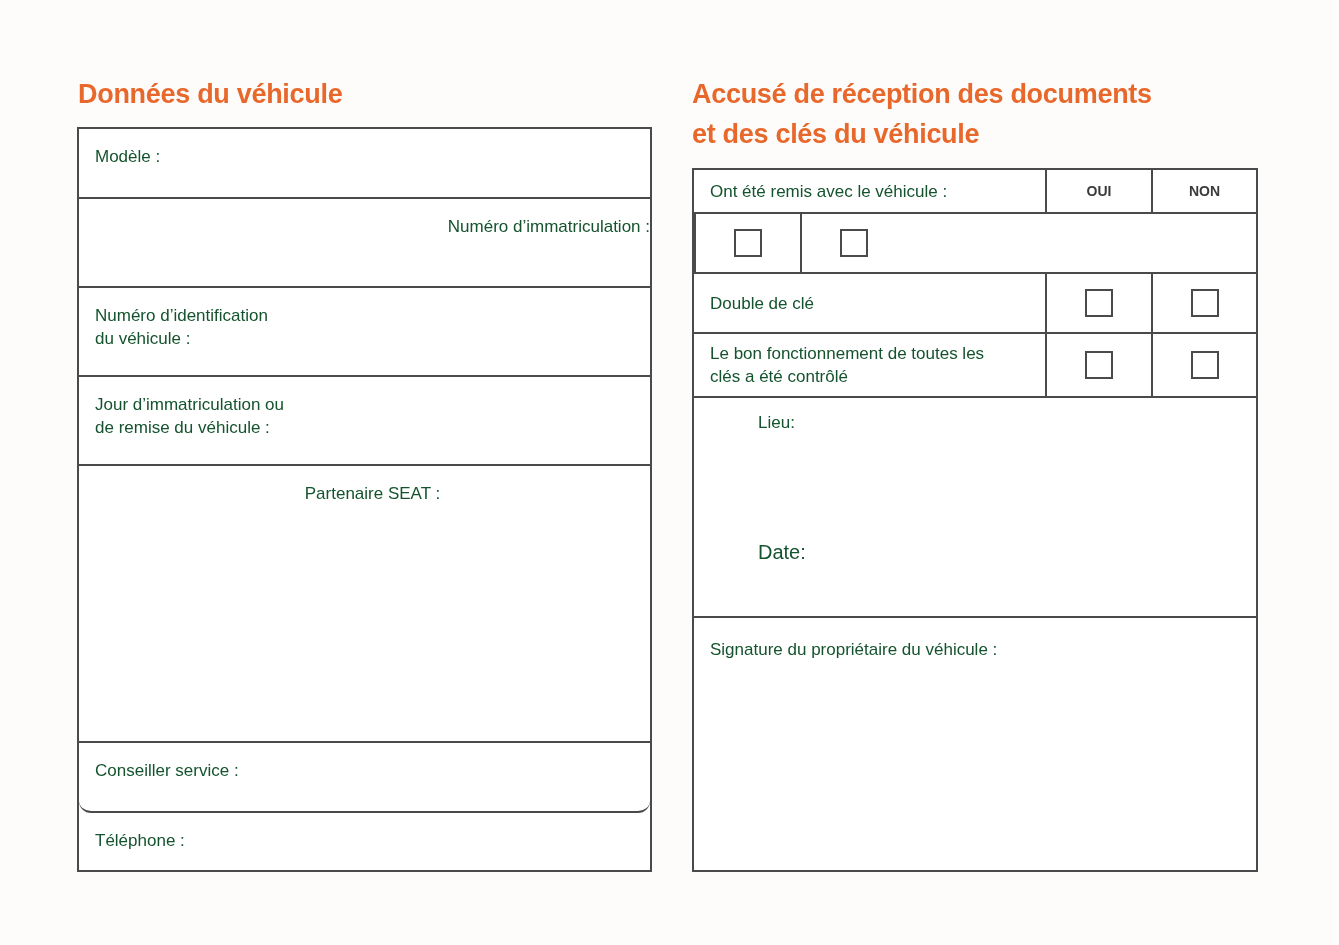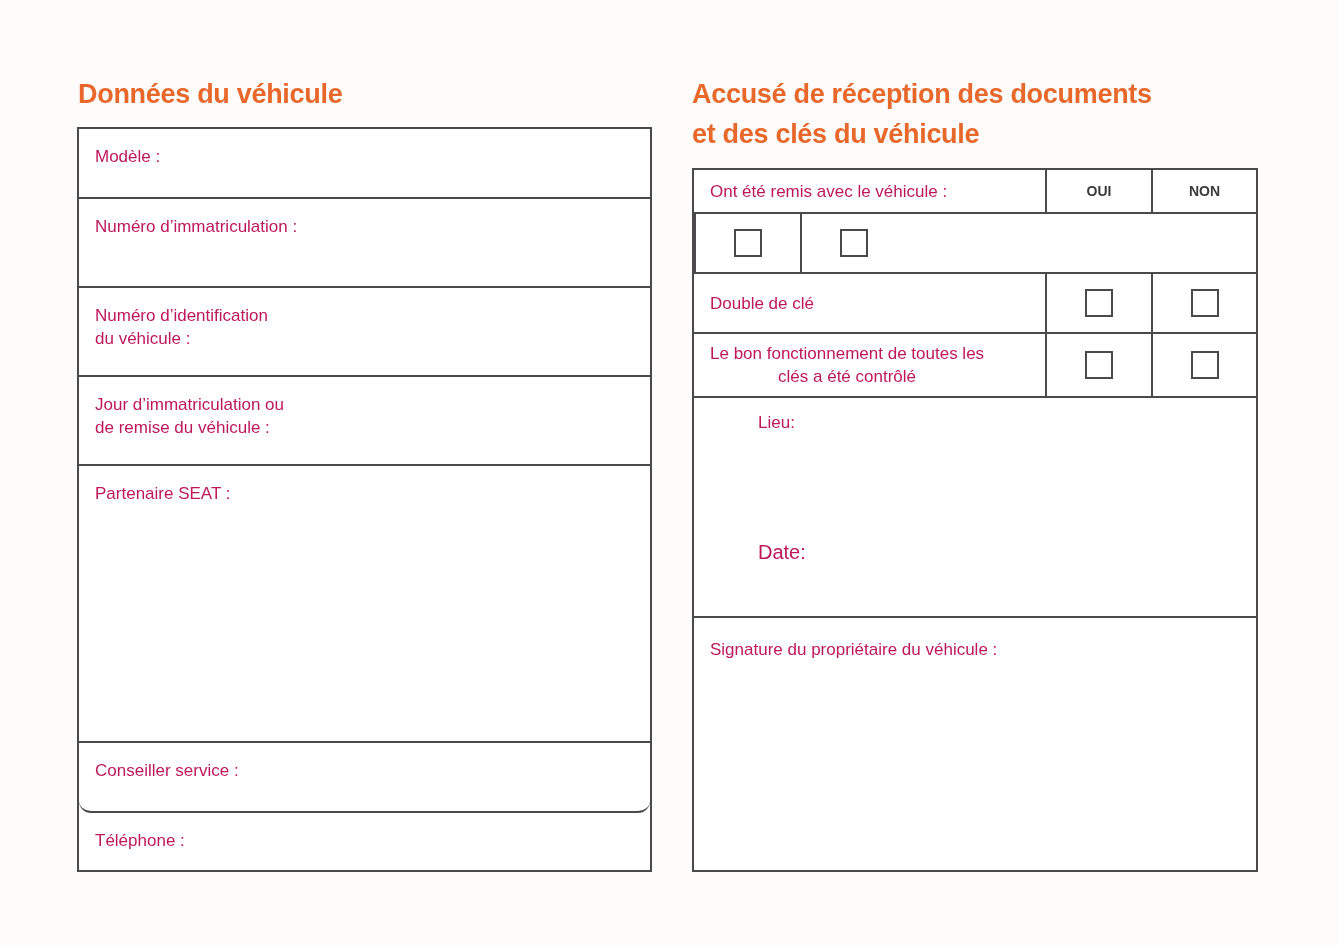--- a/index.html
+++ b/index.html
@@ -63,30 +63,30 @@
     flex: none;
   }
   .row:last-child { border-bottom: none; }
 
   .cell-label {
     flex: 1 1 auto;
     box-sizing: border-box;
     padding: 16px 0 0 16px;
     font-size: 17px;
     line-height: 23px;
-    color: #be185d;
+    color: #14532d;
     white-space: pre-line;
   }
 
   
   #row-modele        { height: 70px; }
-  #row-immat         { height: 89px; }
+  #row-immat         { height: 89px; text-align: right; }
   #row-vin           { height: 89px; }
   #row-jour          { height: 89px; }
-  #row-partenaire    { height: 277px; }
+  #row-partenaire    { height: 277px; text-align: center; }
   #row-conseiller    { height: 70px; border-radius: 12px; }
   #row-telephone     { height: 69px; }
 
   
   .col-yes, .col-no {
     box-sizing: border-box;
     flex: none;
     border-left: 2px solid #4a4a4c;
     display: flex;
     align-items: center;
@@ -105,21 +105,21 @@
   }
   #row-header-receipt .col-yes,
   #row-header-receipt .col-no { font-weight: bold; }
 
   .row-check { height: 60px; }
   .row-check .cell-label {
     display: flex;
     align-items: center;
     padding: 0 0 0 16px;
   }
-  #row-keys-checked { height: 64px; text-align: center; }
+  #row-keys-checked { height: 64px; }
 
   .checkbox {
     width: 28px;
     height: 28px;
     box-sizing: border-box;
     border: 2px solid #4a4a4c;
     background: #ffffff;
   }
 
   #row-lieu-date { height: 220px; position: relative; }

